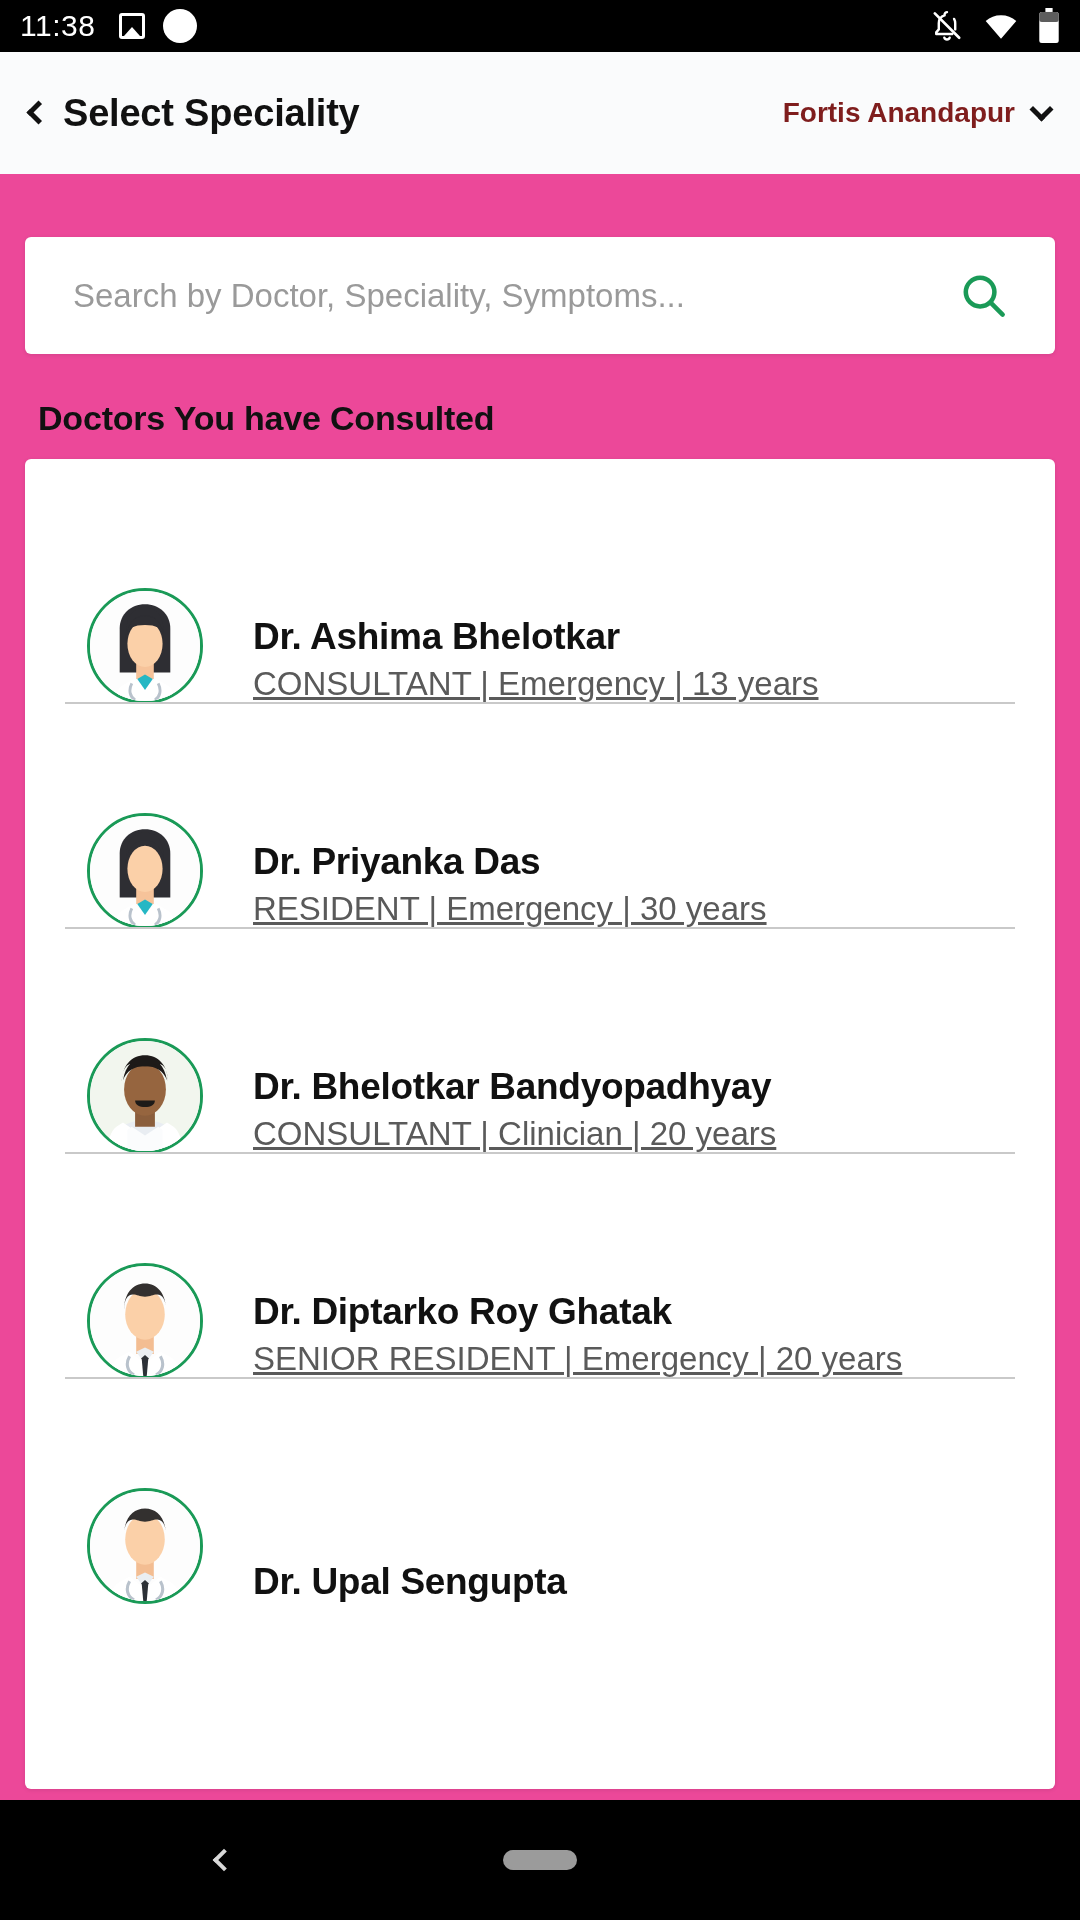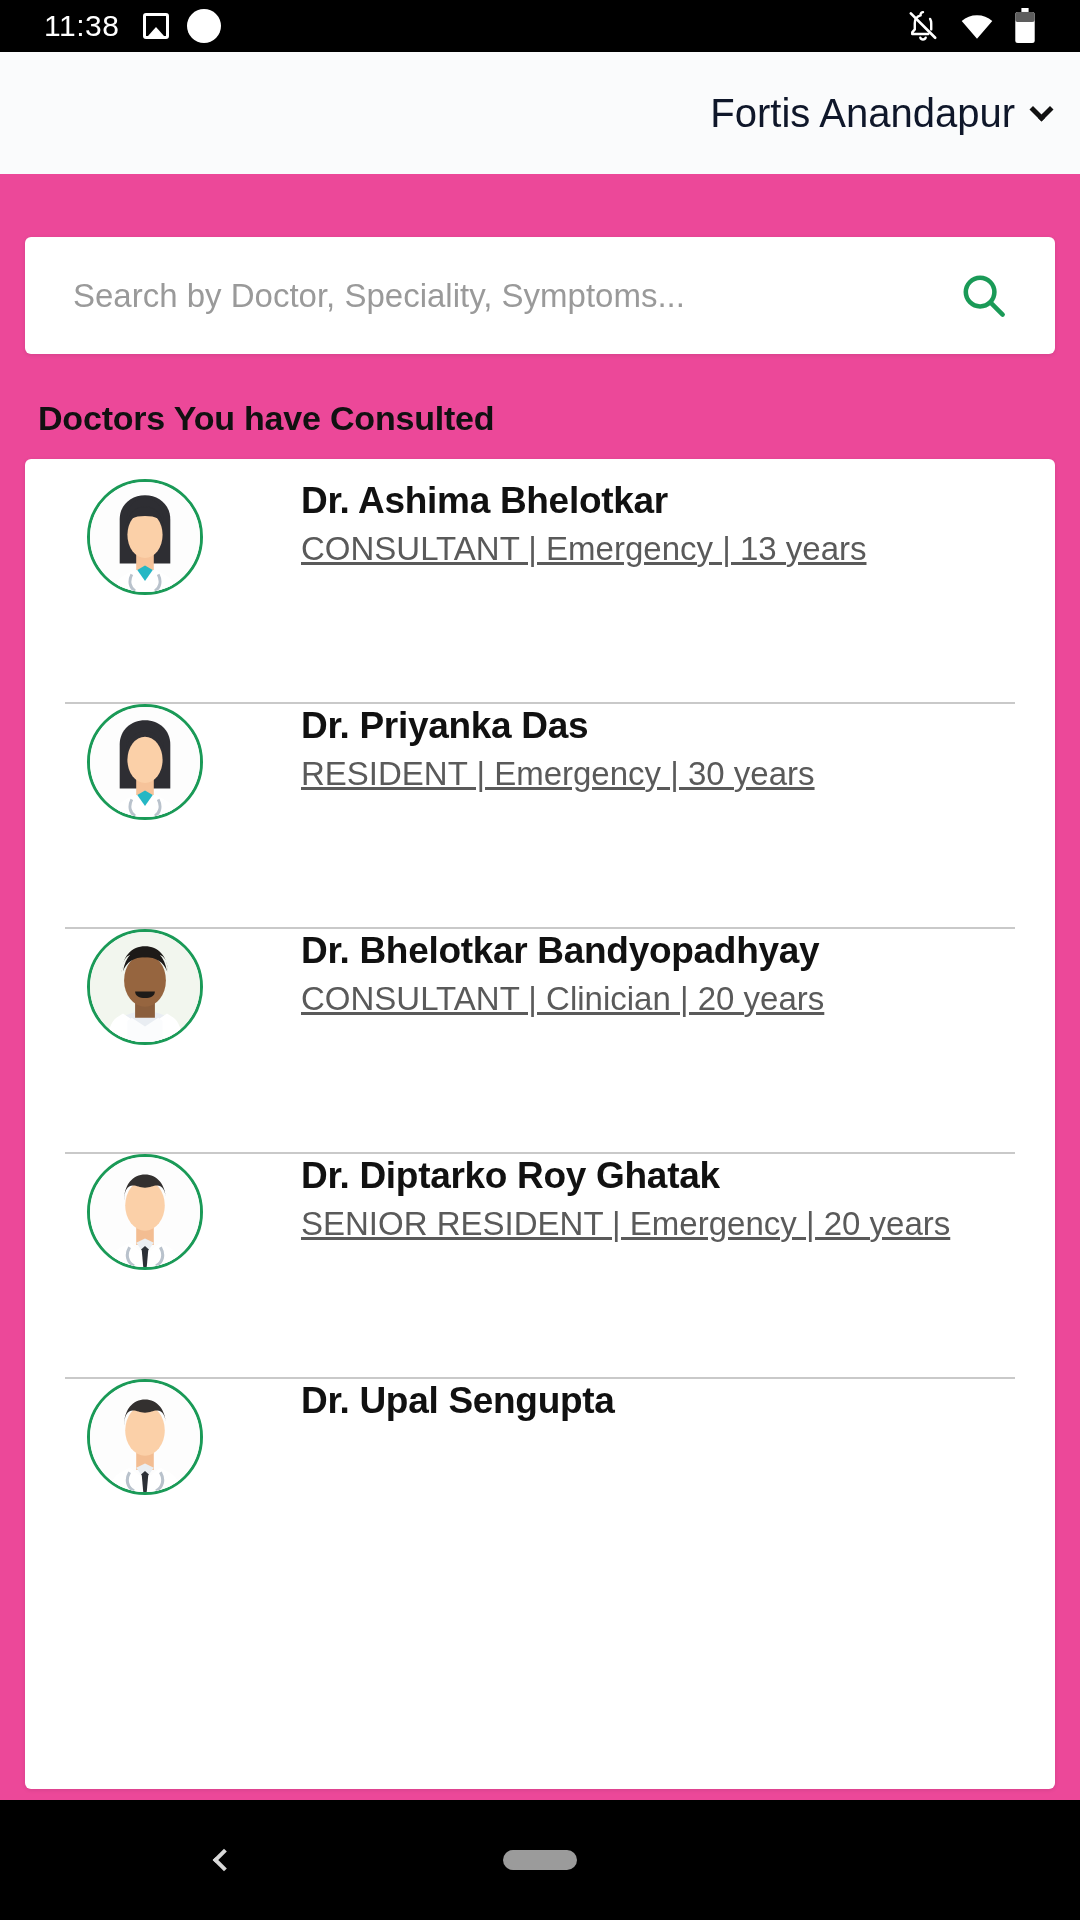--- a/index.html
+++ b/index.html
@@ -9,21 +9,21 @@
     background:#ffffff;
     overflow:hidden;
   }
 
   
   .status-bar{
     position:absolute; top:0; left:0;
     width:1080px; height:52px;
     background:#000; color:#fff;
     display:flex; align-items:center;
-    padding:0 44px;
+    padding:0 20px;
   }
   .status-clock{
     font-size:30px; font-weight:400; letter-spacing:.5px;
     line-height:1;
   }
   .status-left-icons{ display:flex; align-items:center; gap:18px; margin-left:24px; }
   .status-spacer{ flex:1; }
   .status-right-icons{ display:flex; align-items:center; gap:20px; }
 
   .ic-photo{
@@ -50,21 +50,21 @@
   .chev-left{
     width:17px; height:17px;
     border-left:5px solid #111; border-bottom:5px solid #111;
     transform:rotate(45deg); margin-bottom:2px;
   }
   .page-title{
     font-size:38px; font-weight:700; color:#111; letter-spacing:-.2px;
   }
   .header-spacer{ flex:1; }
   .site-selector{ display:flex; align-items:center; gap:18px; }
-  .site-name{ font-size:40px; color:#0f172a; font-weight:400; }
+  .site-name{ font-size:28px; color:#7f1d1d; font-weight:700; }
   .chev-down{
     width:17px; height:17px;
     border-right:5px solid #111; border-bottom:5px solid #111;
     transform:rotate(45deg); margin-top:-8px;
   }
 
   
   .page-body{
     position:absolute; top:174px; left:0;
     width:1080px; height:1626px;
@@ -102,24 +102,23 @@
   .list-card{
     position:absolute; top:285px; left:25px;
     width:1030px; height:1330px;
     background:#ffffff;
     border-radius:6px;
     box-shadow:0 1px 4px rgba(0,0,0,.10);
     overflow:hidden;
   }
   .doctor-row{
     height:225px;
-    display:flex; align-items:flex-start;
+    display:flex; align-items:flex-end;
     padding:0 45px 0 62px;
     position:relative;
-    gap:48px;
   }
   .doctor-row:first-child{ margin-top:20px; }
   .row-sep{
     position:absolute; left:40px; right:40px; bottom:0;
     height:2px; background:#c9c9c9;
   }
 
   .avatar{
     width:116px; height:116px; min-width:116px;
     border-radius:50%;
@@ -178,20 +177,24 @@
     </svg>
     <svg width="22" height="36" viewBox="0 0 12 20">
       <rect x="4" y="0" width="4" height="2.2" fill="#fff"></rect>
       <rect x="0.6" y="2.2" width="10.8" height="17.2" rx="1.4" fill="#fff"></rect>
       <rect x="0.6" y="2.2" width="10.8" height="5.6" rx="1.4" fill="#5d5d5d"></rect>
     </svg>
   </div>
 </div>
 
 <div class="app-header">
+  <div class="back-btn">
+    <span class="chev-left"></span>
+    <span class="page-title">Select Speciality</span>
+  </div>
   <div class="header-spacer"></div>
   <div class="site-selector">
     <span class="site-name">Fortis Anandapur</span>
     <span class="chev-down"></span>
   </div>
 </div>
 
 <div class="page-body">
 
   <div class="search-card">

